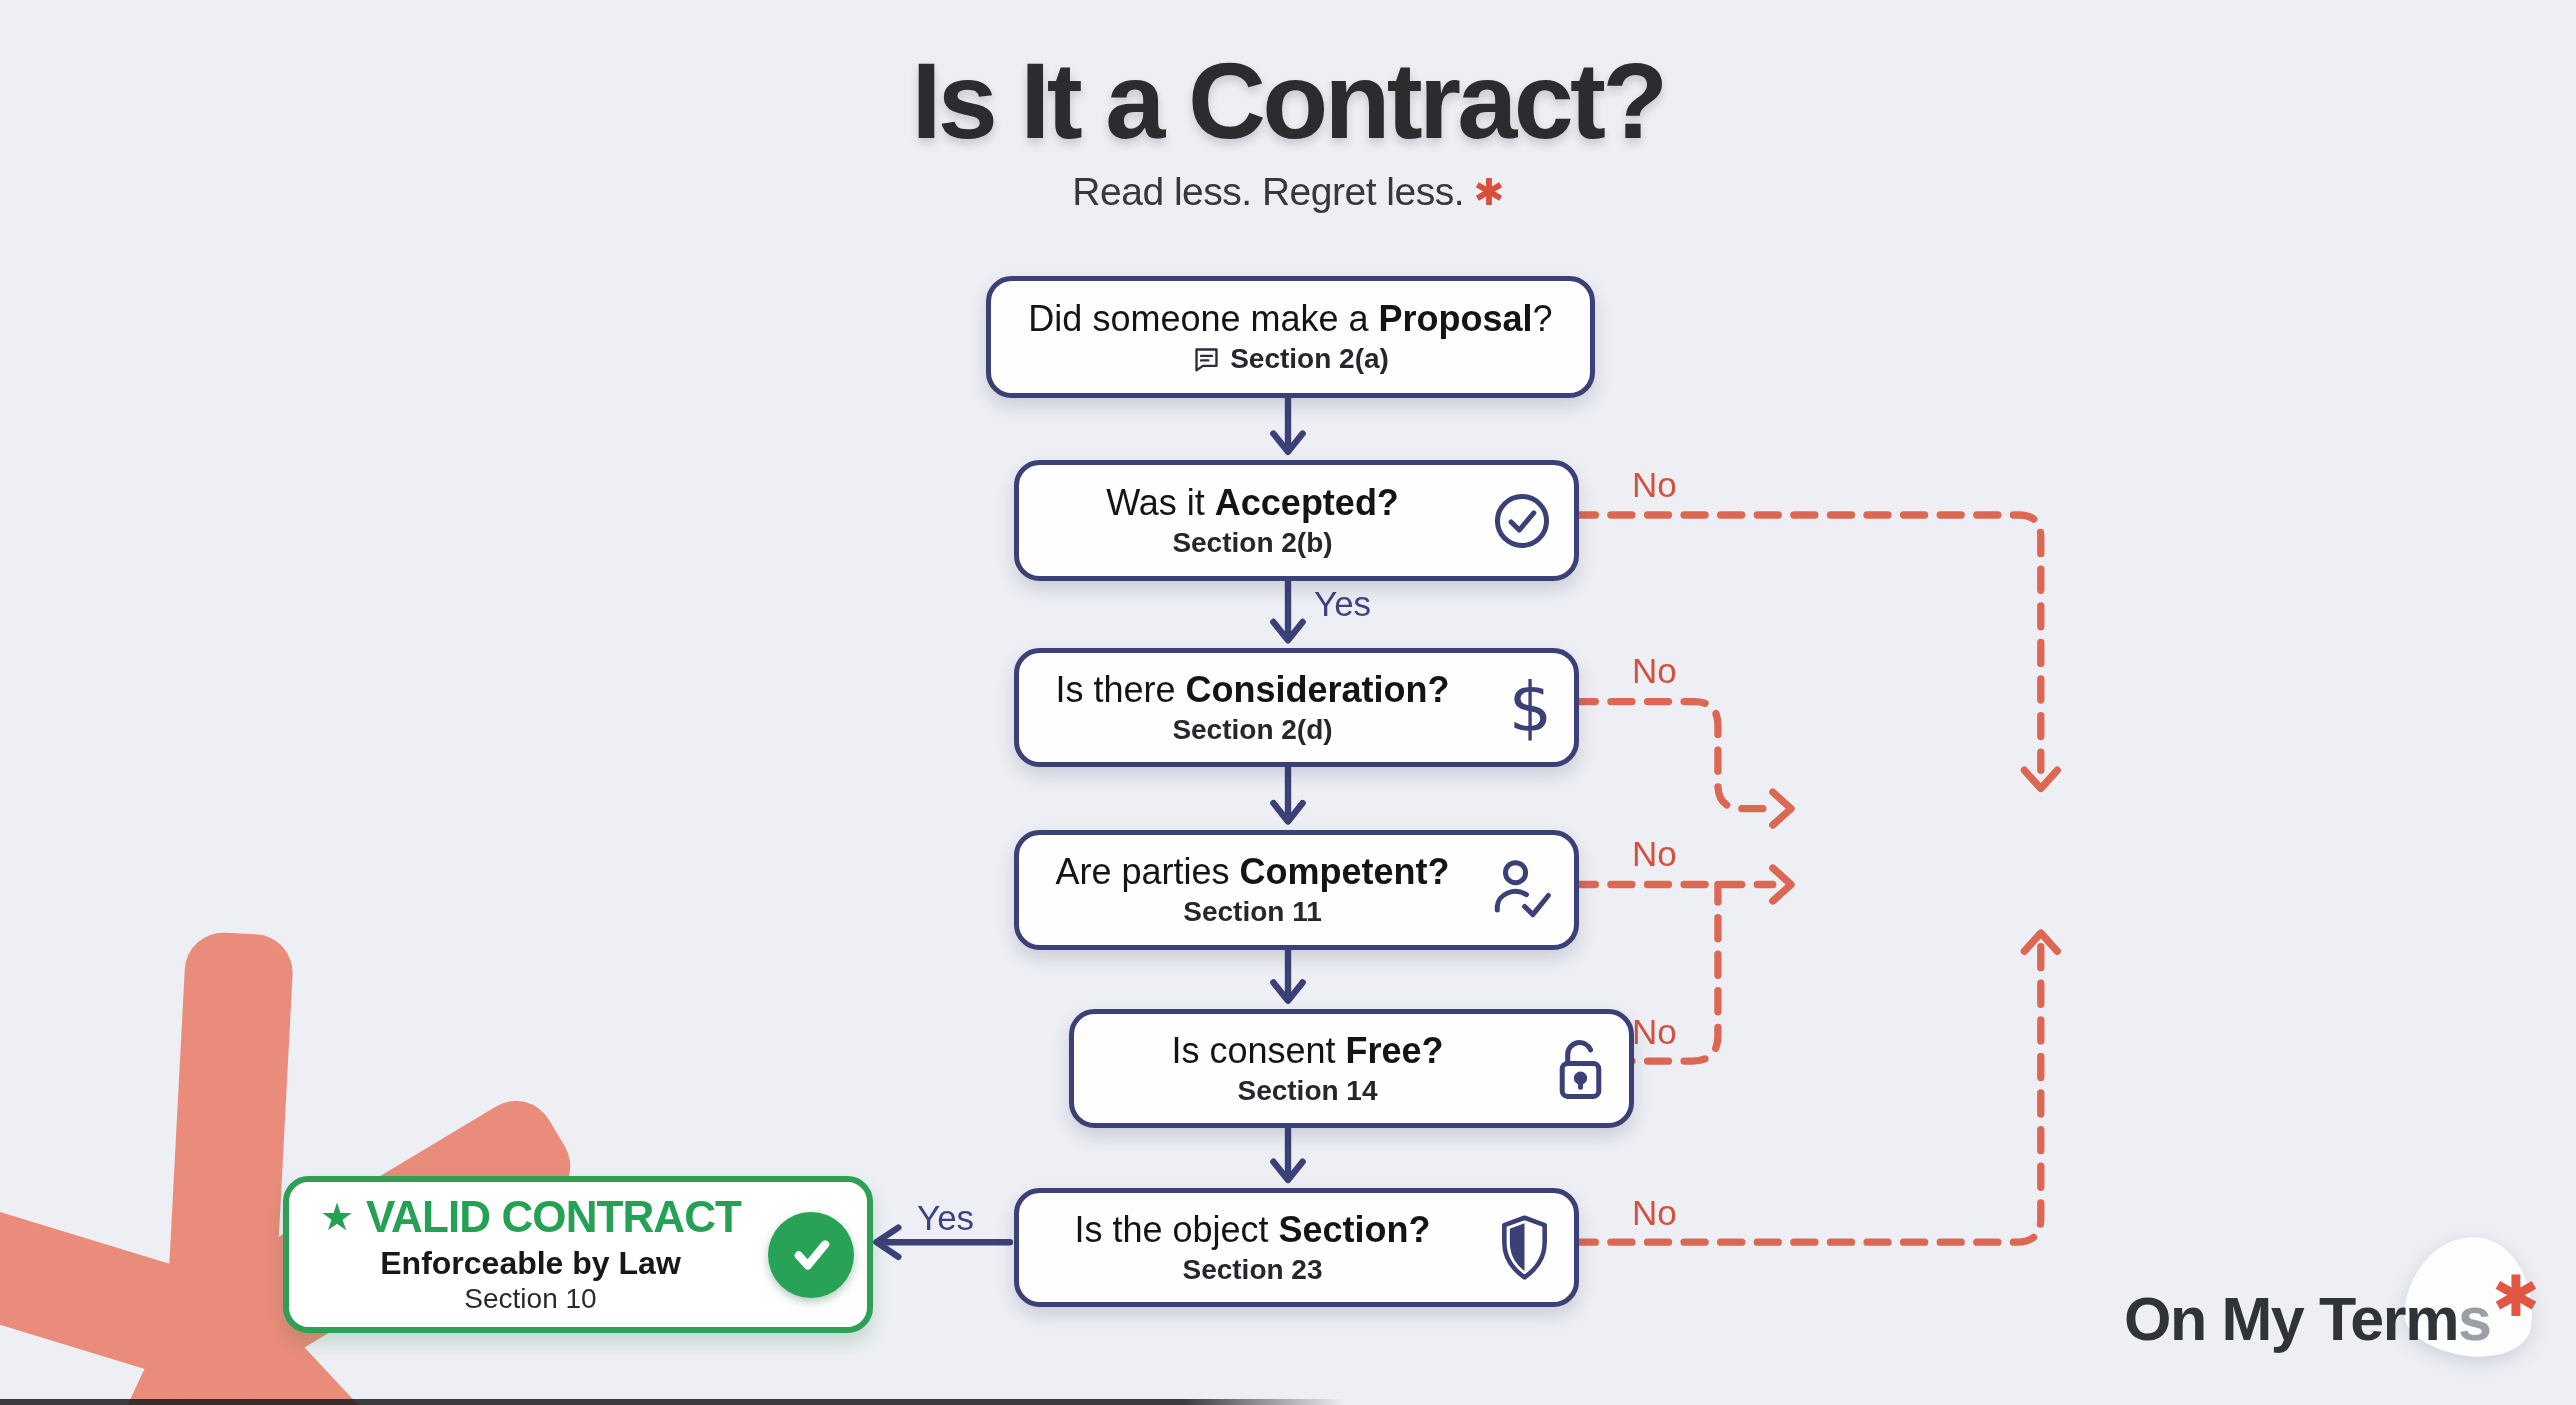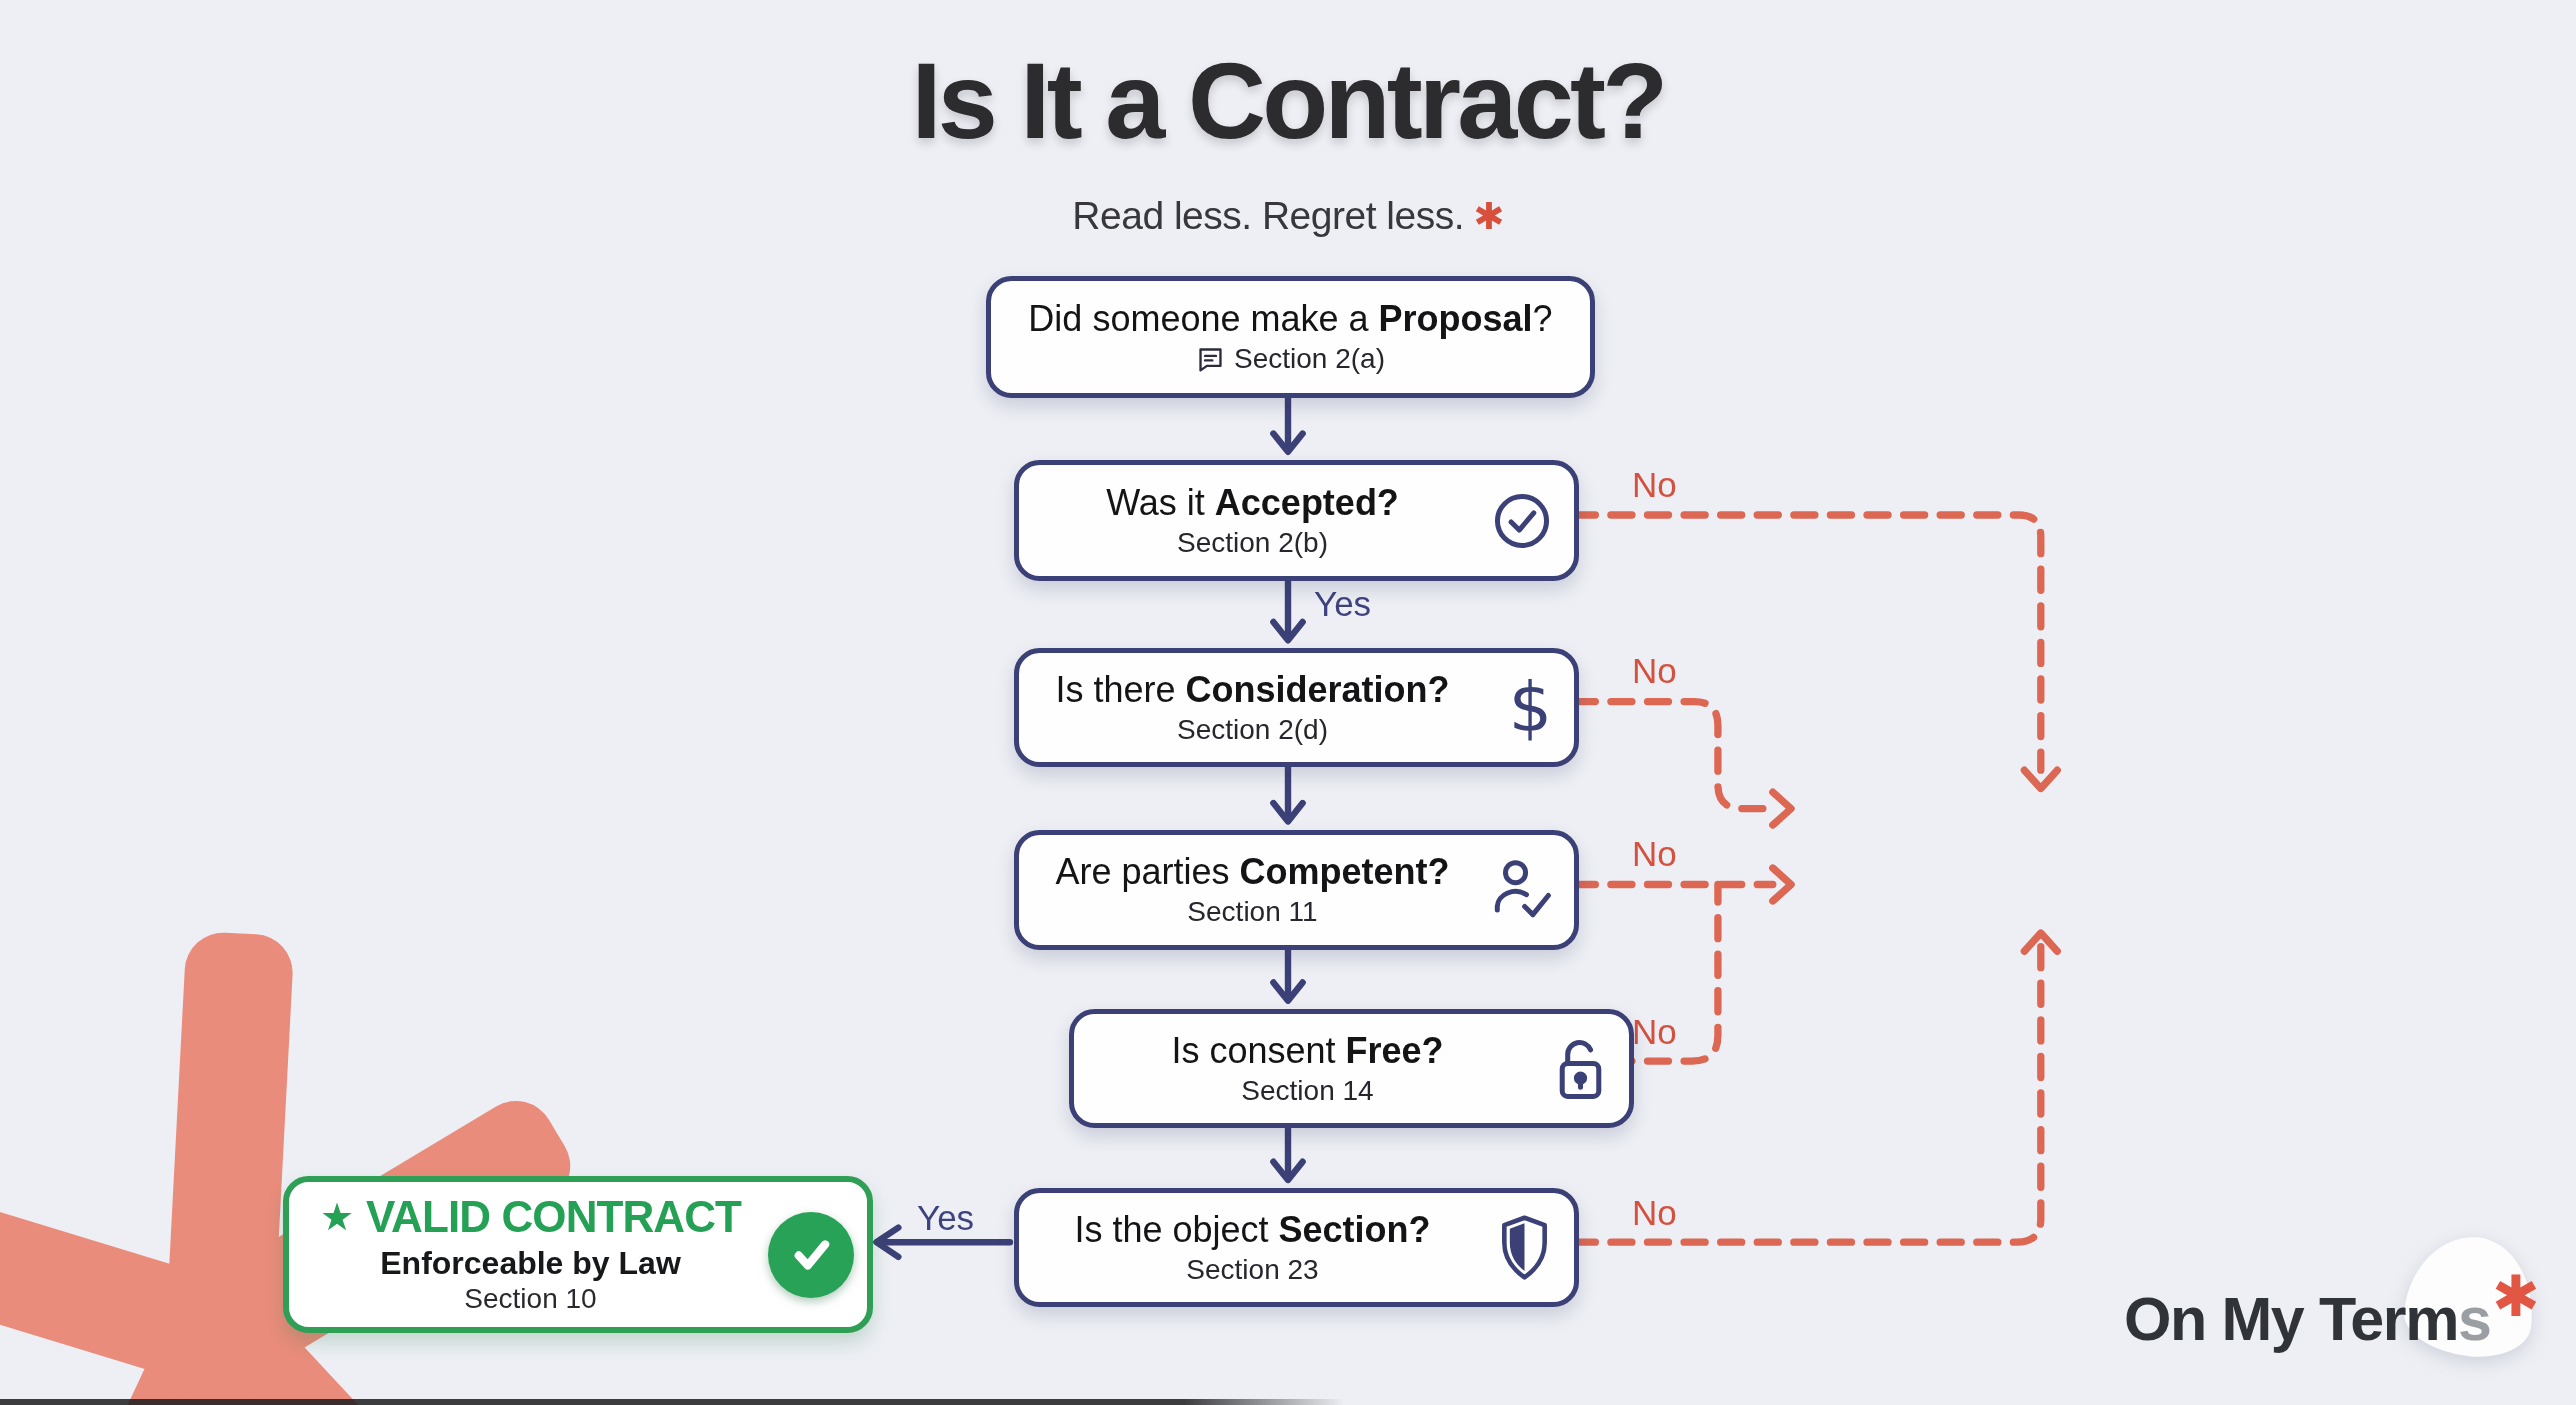--- a/index.html
+++ b/index.html
@@ -8,21 +8,21 @@
     background:#edeff4;
     font-family:"Liberation Sans",sans-serif;
   }
   
   .title{
     position:absolute;left:0;top:38px;width:100%;text-align:center;
     font-size:108px;font-weight:bold;letter-spacing:-3.7px;color:#2c2c2f;
     text-shadow:0 4.6px 9.1px rgba(30,30,40,.18);
   }
   .subtitle{
-    position:absolute;left:0;top:194px;width:100%;text-align:center;
+    position:absolute;left:0;top:170px;width:100%;text-align:center;
     font-size:39px;color:#38383c;letter-spacing:-0.5px;
   }
   .subtitle .mark{color:#d8503b;font-family:"DejaVu Sans",sans-serif;font-size:37px;font-weight:bold;padding-left:9.1px;}
   
   .asterisk-deco{position:absolute;left:0;top:0;z-index:0;}
   .bottom-strip{
     position:absolute;left:0;bottom:0;width:1345px;height:6.4px;z-index:4;
     background:linear-gradient(to right,#1c1c1e 0,#1c1c1e 88%,rgba(28,28,30,0) 100%);
     opacity:.85;
   }
@@ -39,21 +39,21 @@
   .edge-label.no{color:#d5513f;}
   
   .node{
     position:absolute;z-index:3;background:#fefefe;
     border:5.5px solid #3b4076;border-radius:25.6px;
     box-shadow:0 8.2px 16.5px rgba(44,48,96,.17);
     display:flex;flex-direction:column;justify-content:center;align-items:center;text-align:right;
   }
   .node .l1{font-size:36px;color:#141416;line-height:1.18;}
   .node .l1 b{font-weight:bold;}
-  .node .l2{font-size:28px;color:#26262c;line-height:1.2;display:flex;align-items:center;gap:9.1px;margin-top:1.8px;}
+  .node .l2{font-size:28px;color:#26262c;line-height:1.2;display:flex;align-items:center;gap:9.1px;margin-top:1.8px;font-weight:bold;}
   .node.with-icon .txt{padding-right:88px;}
   .node .txt{display:flex;flex-direction:column;align-items:center;}
   .side-icon{position:absolute;right:22px;top:50%;transform:translateY(-50%);display:flex;align-items:center;justify-content:center;}
   .dollar{font-family:"DejaVu Sans",sans-serif;font-size:68px;font-weight:500;color:#3b4076;line-height:1;}
   
   .n1{left:986px;top:276px;width:599px;height:112px;}
   .n2{left:1014px;top:460px;width:555px;height:111px;}
   .n3{left:1014px;top:648px;width:555px;height:109px;}
   .n4{left:1014px;top:830px;width:555px;height:110px;}
   .n5{left:1069px;top:1009px;width:555px;height:109px;}

